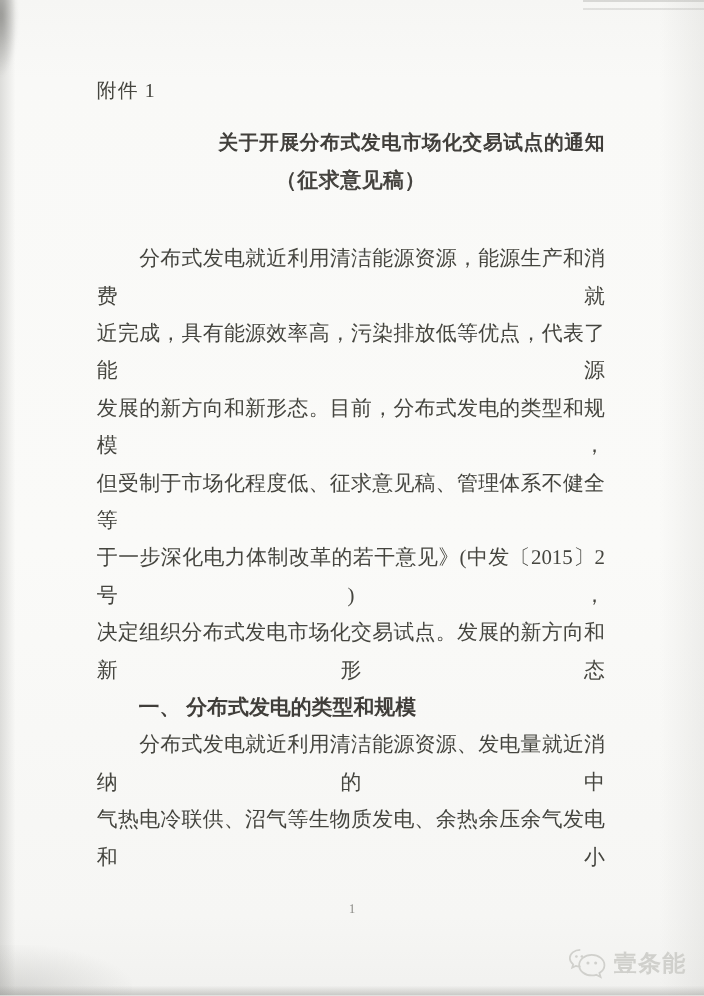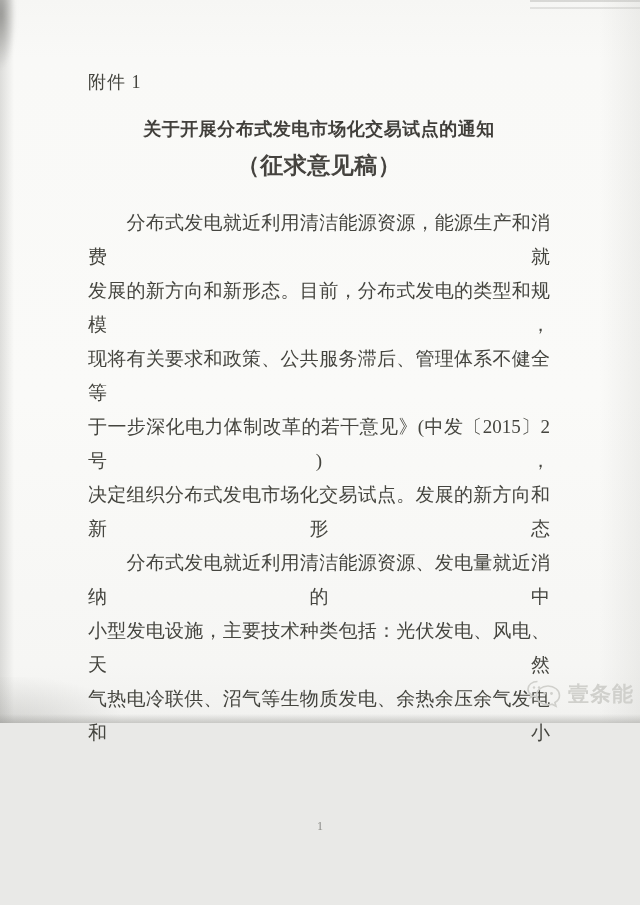--- a/index.html
+++ b/index.html
@@ -4,21 +4,21 @@
 <style>
   html, body { margin: 0; padding: 0; }
   body {
     width: 640px; height: 905px;
     background: #e9e9e7;
     font-family: "Liberation Serif", "DejaVu Serif", serif;
     overflow: hidden;
   }
   .scan {
     position: relative;
-    width: 640px; height: 723px;
+    width: 640px; height: 905px;
     background: linear-gradient(180deg, #f6f6f4 0%, #f9f9f7 8%, #fafaf8 55%, #f6f6f4 92%, #f1f1ef 100%);
     color: #45453f;
   }
   
   .edge-left {
     position: absolute; left: 0; top: 0; width: 14px; height: 100%;
     background: linear-gradient(90deg, rgba(120,120,116,0.22), rgba(120,120,116,0.0));
     pointer-events: none;
   }
   .corner-smudge {
@@ -56,35 +56,35 @@
   .attachment {
     margin-top: 70px;
     font-size: 18px; line-height: 24px;
     letter-spacing: 1px;
   }
   .title {
     margin: 22px 0 0 0;
     font-family: "Liberation Sans", "DejaVu Sans", sans-serif;
     font-weight: bold;
     font-size: 18px; line-height: 26px;
-    text-align: center;
+    text-align: right;
     letter-spacing: 0.5px;
     color: #413f3b;
   }
   .subtitle {
     margin-top: 10px;
     font-family: "Liberation Sans", "DejaVu Sans", sans-serif;
     font-weight: bold;
-    font-size: 23px; line-height: 26px;
+    font-size: 19px; line-height: 26px;
     text-align: center;
     letter-spacing: 0.5px;
     color: #45433f;
   }
   .para {
-    margin-top: 28px;
+    margin-top: 41px;
     font-size: 19px;
     line-height: 34px;
   }
   .para.second { margin-top: 0; }
   .tline {
     text-align: justify;
     text-justify: inter-character;
     white-space: normal;
   }
   .tline.fill { text-align-last: justify; }
@@ -96,21 +96,21 @@
     padding-left: 38px;
     color: #403e3a;
   }
   .pagenum {
     position: absolute; left: 0; top: 818px; width: 640px;
     text-align: center;
     font-size: 12px; line-height: 16px;
     color: #8c8c88;
   }
   .watermark {
-    position: absolute; right: 6px; bottom: 12px;
+    position: absolute; right: 16px; bottom: 12px;
     display: flex; align-items: center; gap: 5px;
     color: #d0d0cc;
   }
   .watermark-text {
     font-family: "Liberation Sans", "DejaVu Sans", sans-serif;
     font-weight: bold;
     font-size: 21px;
     letter-spacing: 1px;
   }
   .bubble-icon { display: block; }
@@ -129,30 +129,31 @@
 
   <div class="content">
     <div class="attachment">附件 1</div>
 
     <h1 class="title">关于开展分布式发电市场化交易试点的通知</h1>
 
     <div class="subtitle">（征求意见稿）</div>
 
     <div class="para">
         <div class="tline fill">　　分布式发电就近利用清洁能源资源，能源生产和消费就</div>
+        <div class="tline fill">近完成，具有能源效率高，污染排放低等优点，代表了能源</div>
         <div class="tline fill">发展的新方向和新形态。目前，分布式发电的类型和规模，</div>
-        <div class="tline fill">现将有关要求和政策、公共服务滞后、管理体系不健全等</div>
+        <div class="tline fill">但受制于市场化程度低、征求意见稿、管理体系不健全等</div>
         <div class="tline fill">于一步深化电力体制改革的若干意见》(中发〔2015〕2 号)，</div>
         <div class="tline fill">决定组织分布式发电市场化交易试点。发展的新方向和新形态</div>
       </div>
 
+    <div class="section-heading">一、 分布式发电的类型和规模</div>
 
     <div class="para second">
         <div class="tline fill">　　分布式发电就近利用清洁能源资源、发电量就近消纳的中</div>
-        <div class="tline fill">小型发电设施，主要技术种类包括：光伏发电、风电、天然</div>
         <div class="tline fill">气热电冷联供、沼气等生物质发电、余热余压余气发电和小</div>
       </div>
   </div>
 
   <div class="pagenum">1</div>
 
   <div class="watermark">
     <svg class="bubble-icon" width="38" height="34" viewBox="0 0 38 34">
       <g fill="none" stroke="#d0d0cc" stroke-width="1.6">
         <path d="M12.5 4.5 C7 4.5 3 8 3 12 c0 2.3 1.2 4.3 3.1 5.7 l-0.9 3 3.2-1.6 c1 0.3 2 0.5 3.1 0.5 0.4 0 0.9 0 1.3-0.1"></path>

